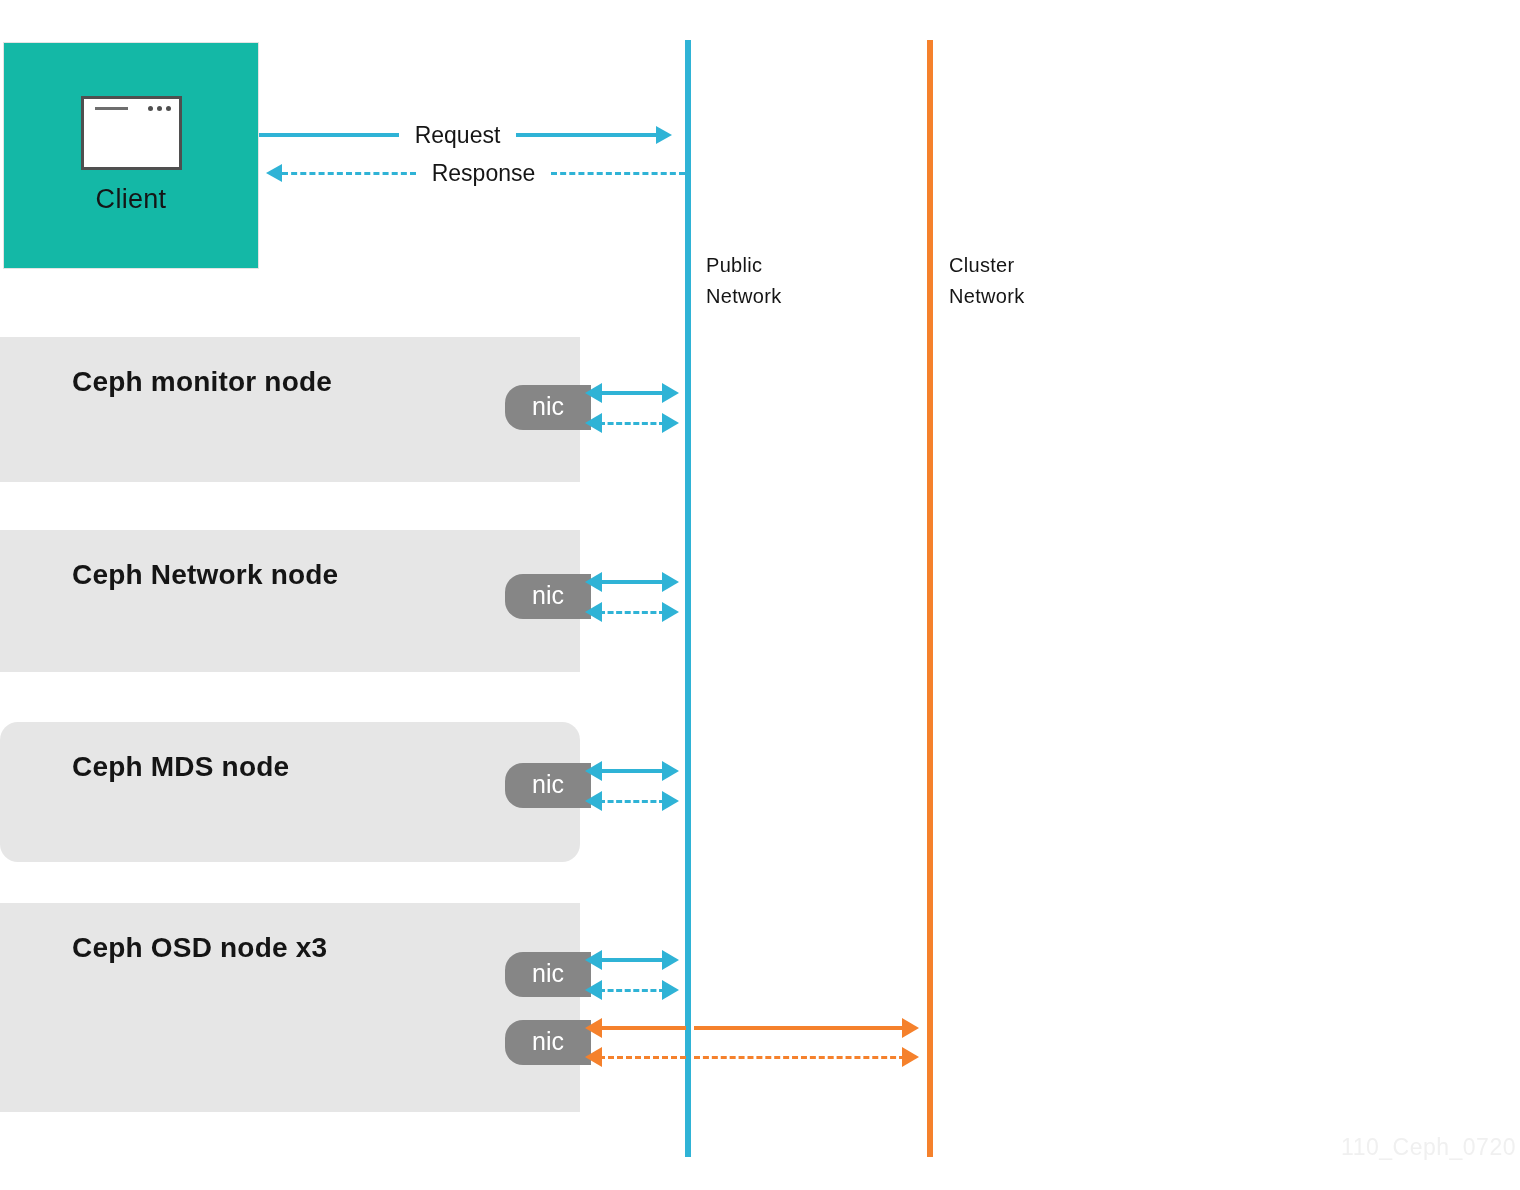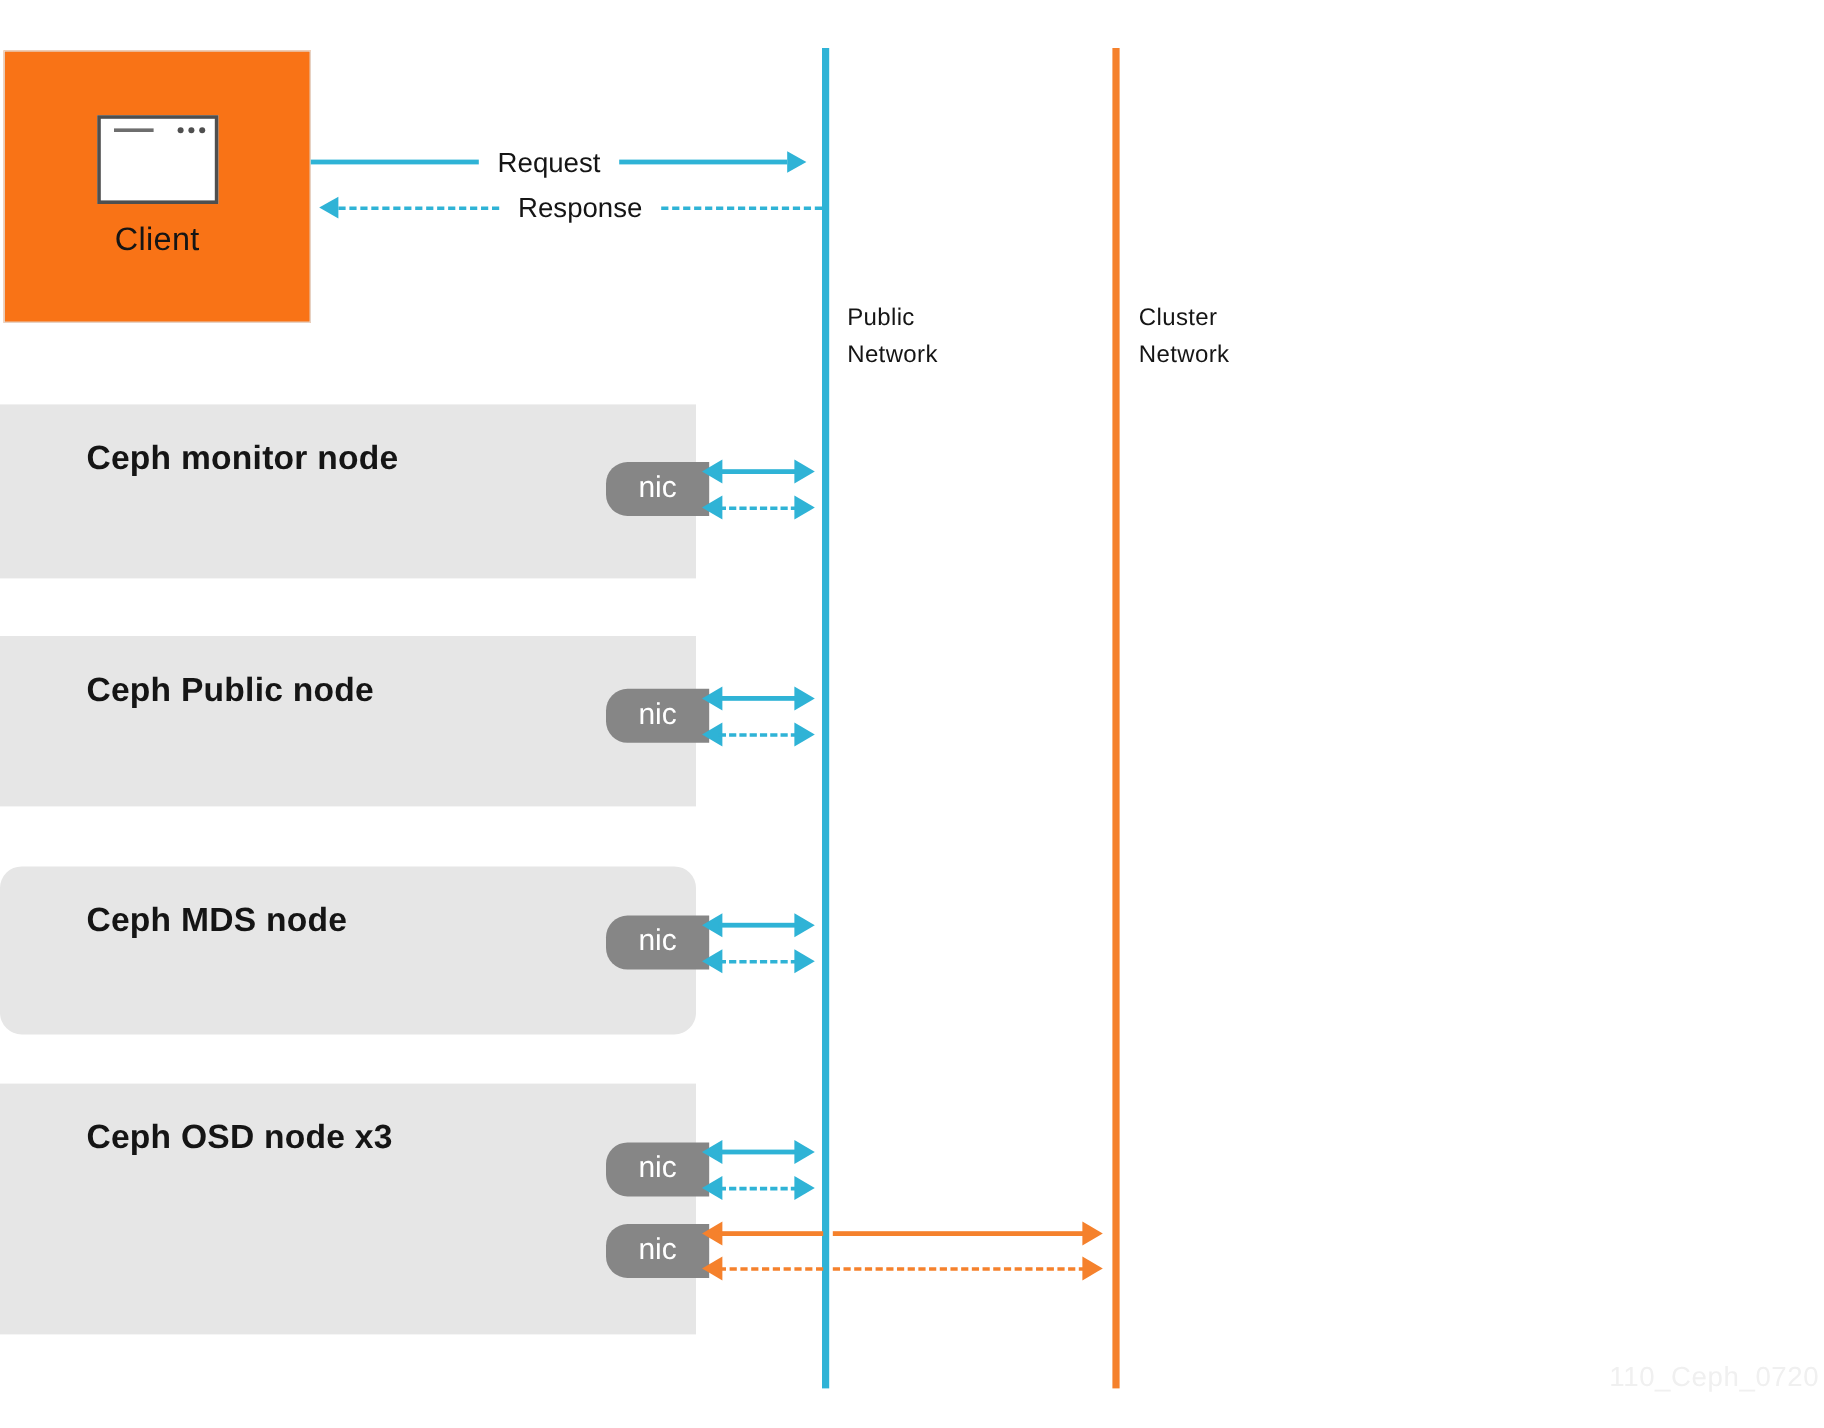--- a/index.html
+++ b/index.html
@@ -10,21 +10,21 @@
     --ink:#151515;
     --border-light:#e3e3e3;
     --icon-gray:#4f4f4f;
     --watermark:#f0f0f0;
   }
   *{margin:0;padding:0;box-sizing:border-box;}
   body{background:#fff;font-family:"Liberation Sans",sans-serif;}
   .canvas{position:relative;width:1520px;height:1190px;background:#fff;overflow:hidden;}
 
   
-  .client-box{position:absolute;left:3px;top:42px;width:256px;height:227px;background:#f97316;border:1px solid var(--border-light);}
+  .client-box{position:absolute;left:3px;top:42px;width:256px;height:227px;background:#14b8a6;border:1px solid var(--border-light);}
   .browser-icon{position:absolute;left:77px;top:53px;width:101px;height:74px;border:3px solid var(--icon-gray);background:#fff;}
   .browser-addr{position:absolute;left:11px;top:8px;width:33px;height:3px;background:#6e6e6e;}
   .browser-dots{position:absolute;right:8px;top:7px;display:flex;gap:4px;}
   .browser-dots i{width:5px;height:5px;border-radius:50%;background:var(--icon-gray);}
   .client-label{position:absolute;left:0;top:141px;width:100%;text-align:center;font-size:27px;color:var(--ink);letter-spacing:.3px;}
 
   
   .flow{position:absolute;display:flex;align-items:center;height:24px;}
   .flow-request{left:259px;top:123px;width:413px;}
   .flow-response{left:266px;top:161px;width:419px;}
@@ -114,21 +114,21 @@
       <span class="bar"></span>
       <span class="htri-r"></span>
   </div>
   <div class="darr" style="top:412px;">
     <span class="htri-l"></span>
       <span class="dbar"></span>
       <span class="htri-r"></span>
   </div>
 
   <div class="node-box" style="top:530px;height:142px;">
-    <div class="node-title">Ceph Public node</div>
+    <div class="node-title">Ceph Network node</div>
   </div>
   <div class="nic" style="top:574px;">nic</div>
   <div class="darr" style="top:571px;">
     <span class="htri-l"></span>
       <span class="bar"></span>
       <span class="htri-r"></span>
   </div>
   <div class="darr" style="top:601px;">
     <span class="htri-l"></span>
       <span class="dbar"></span>

